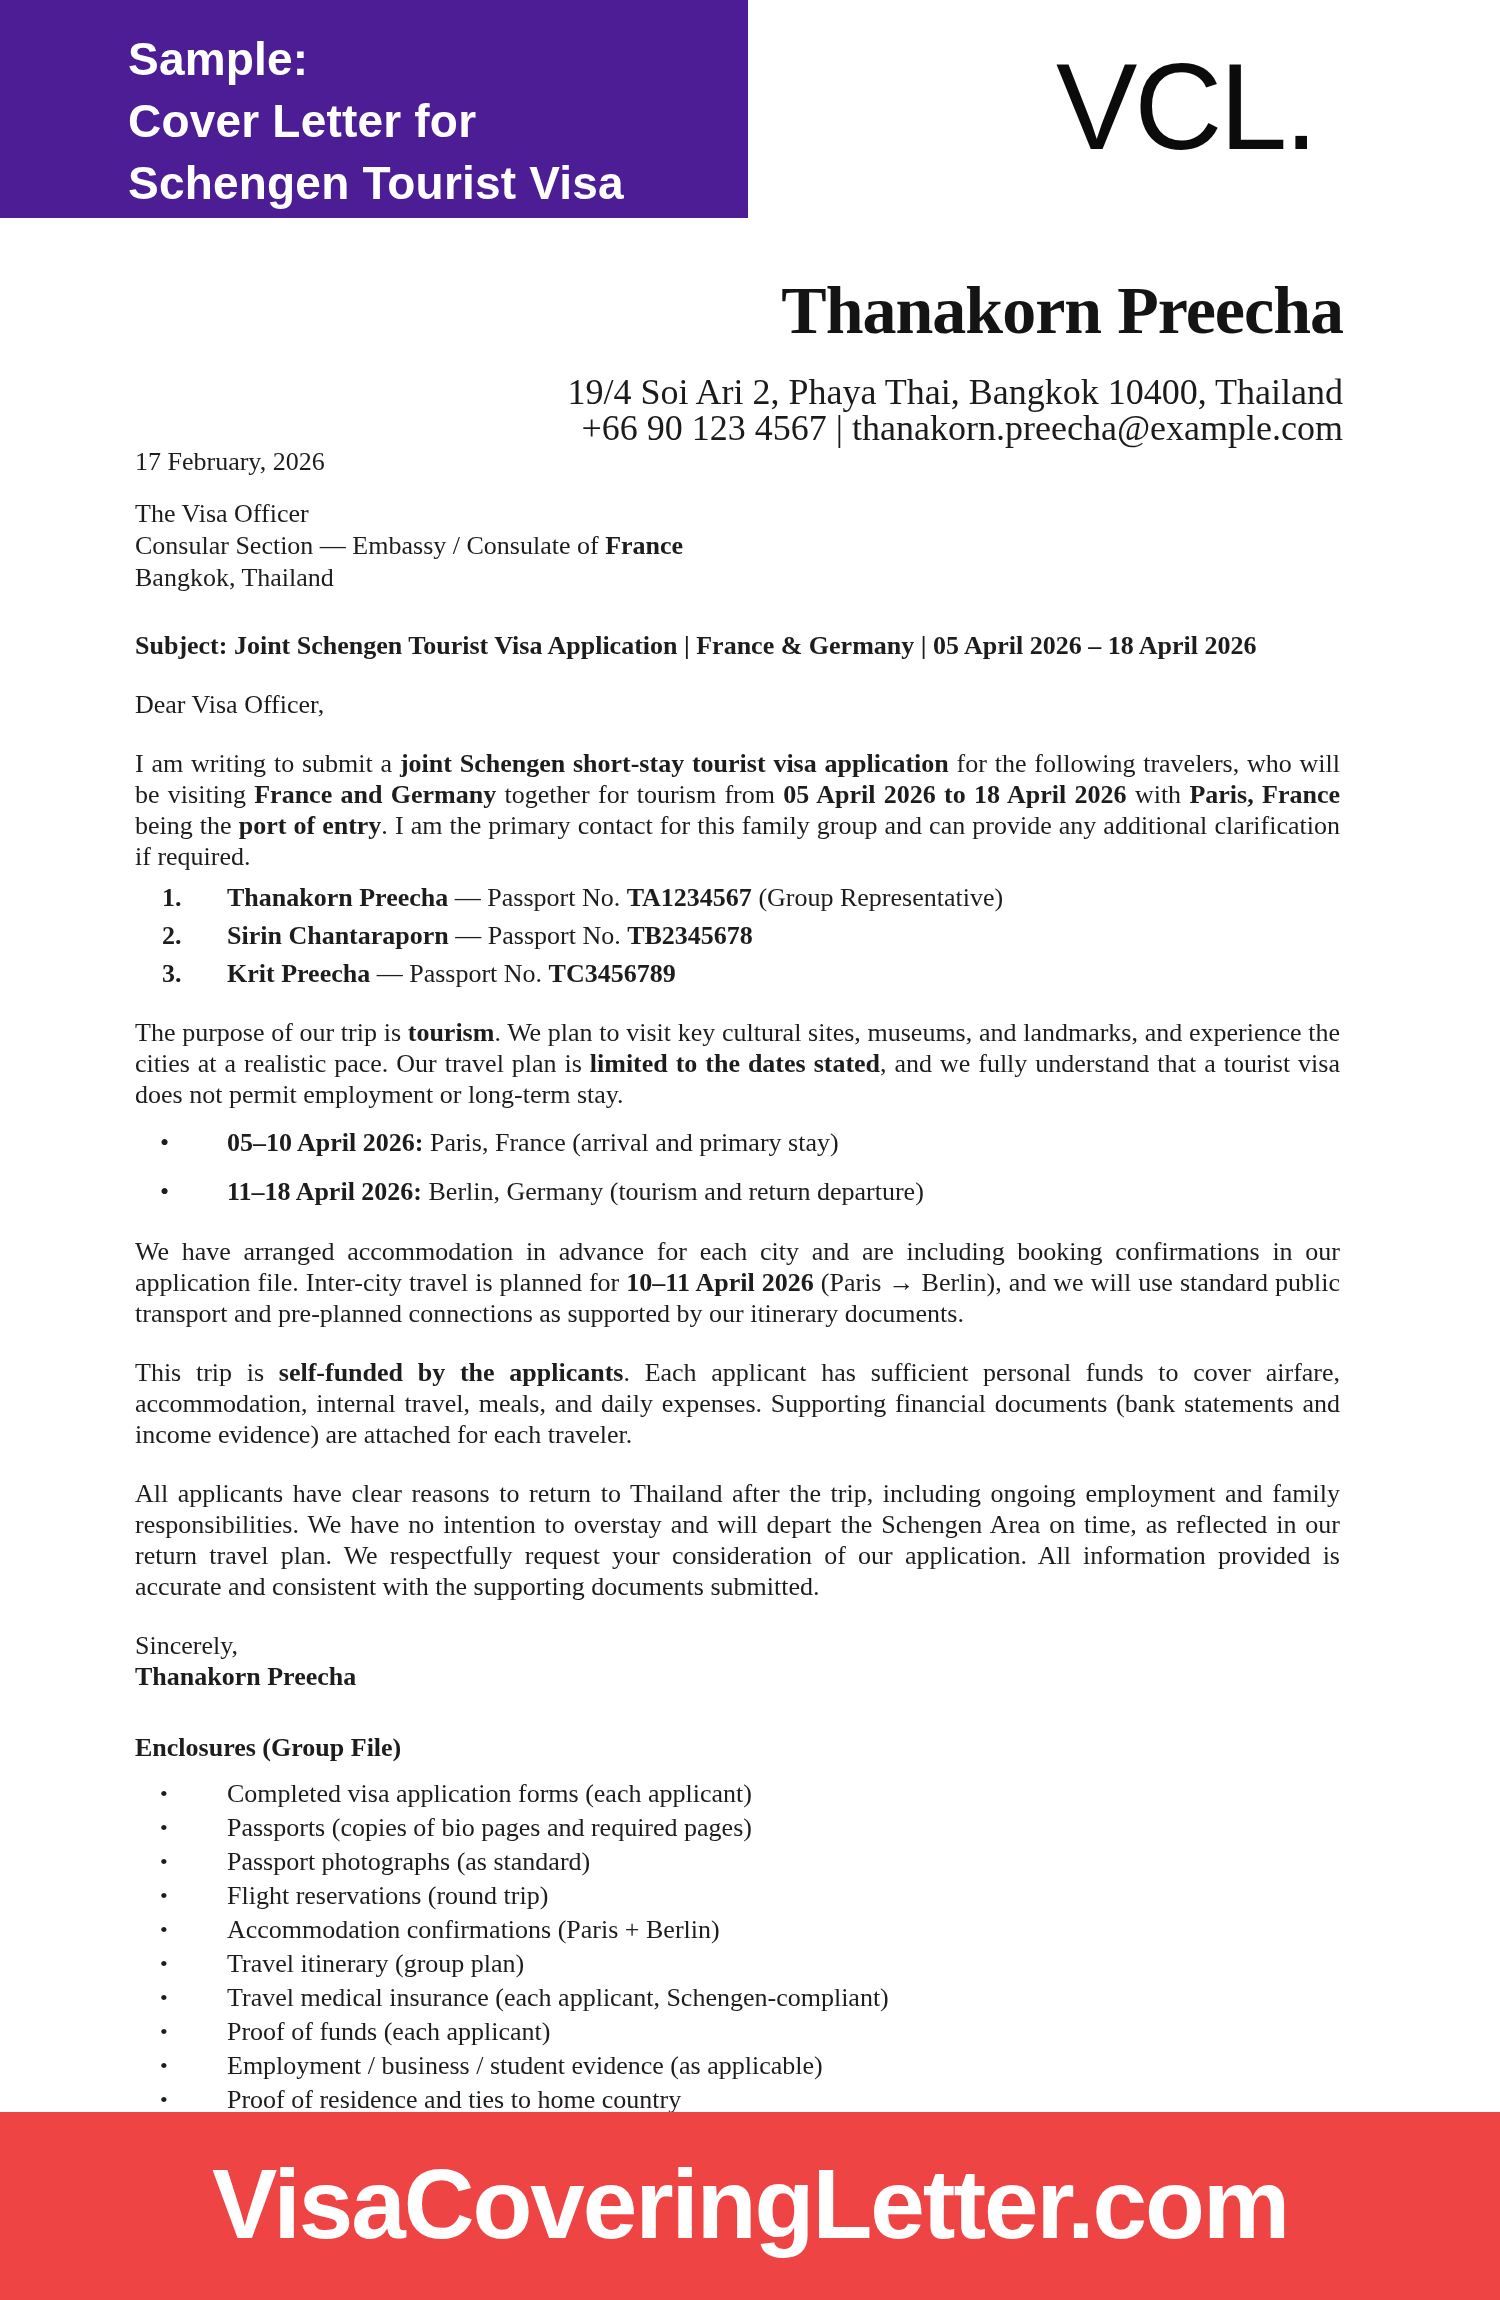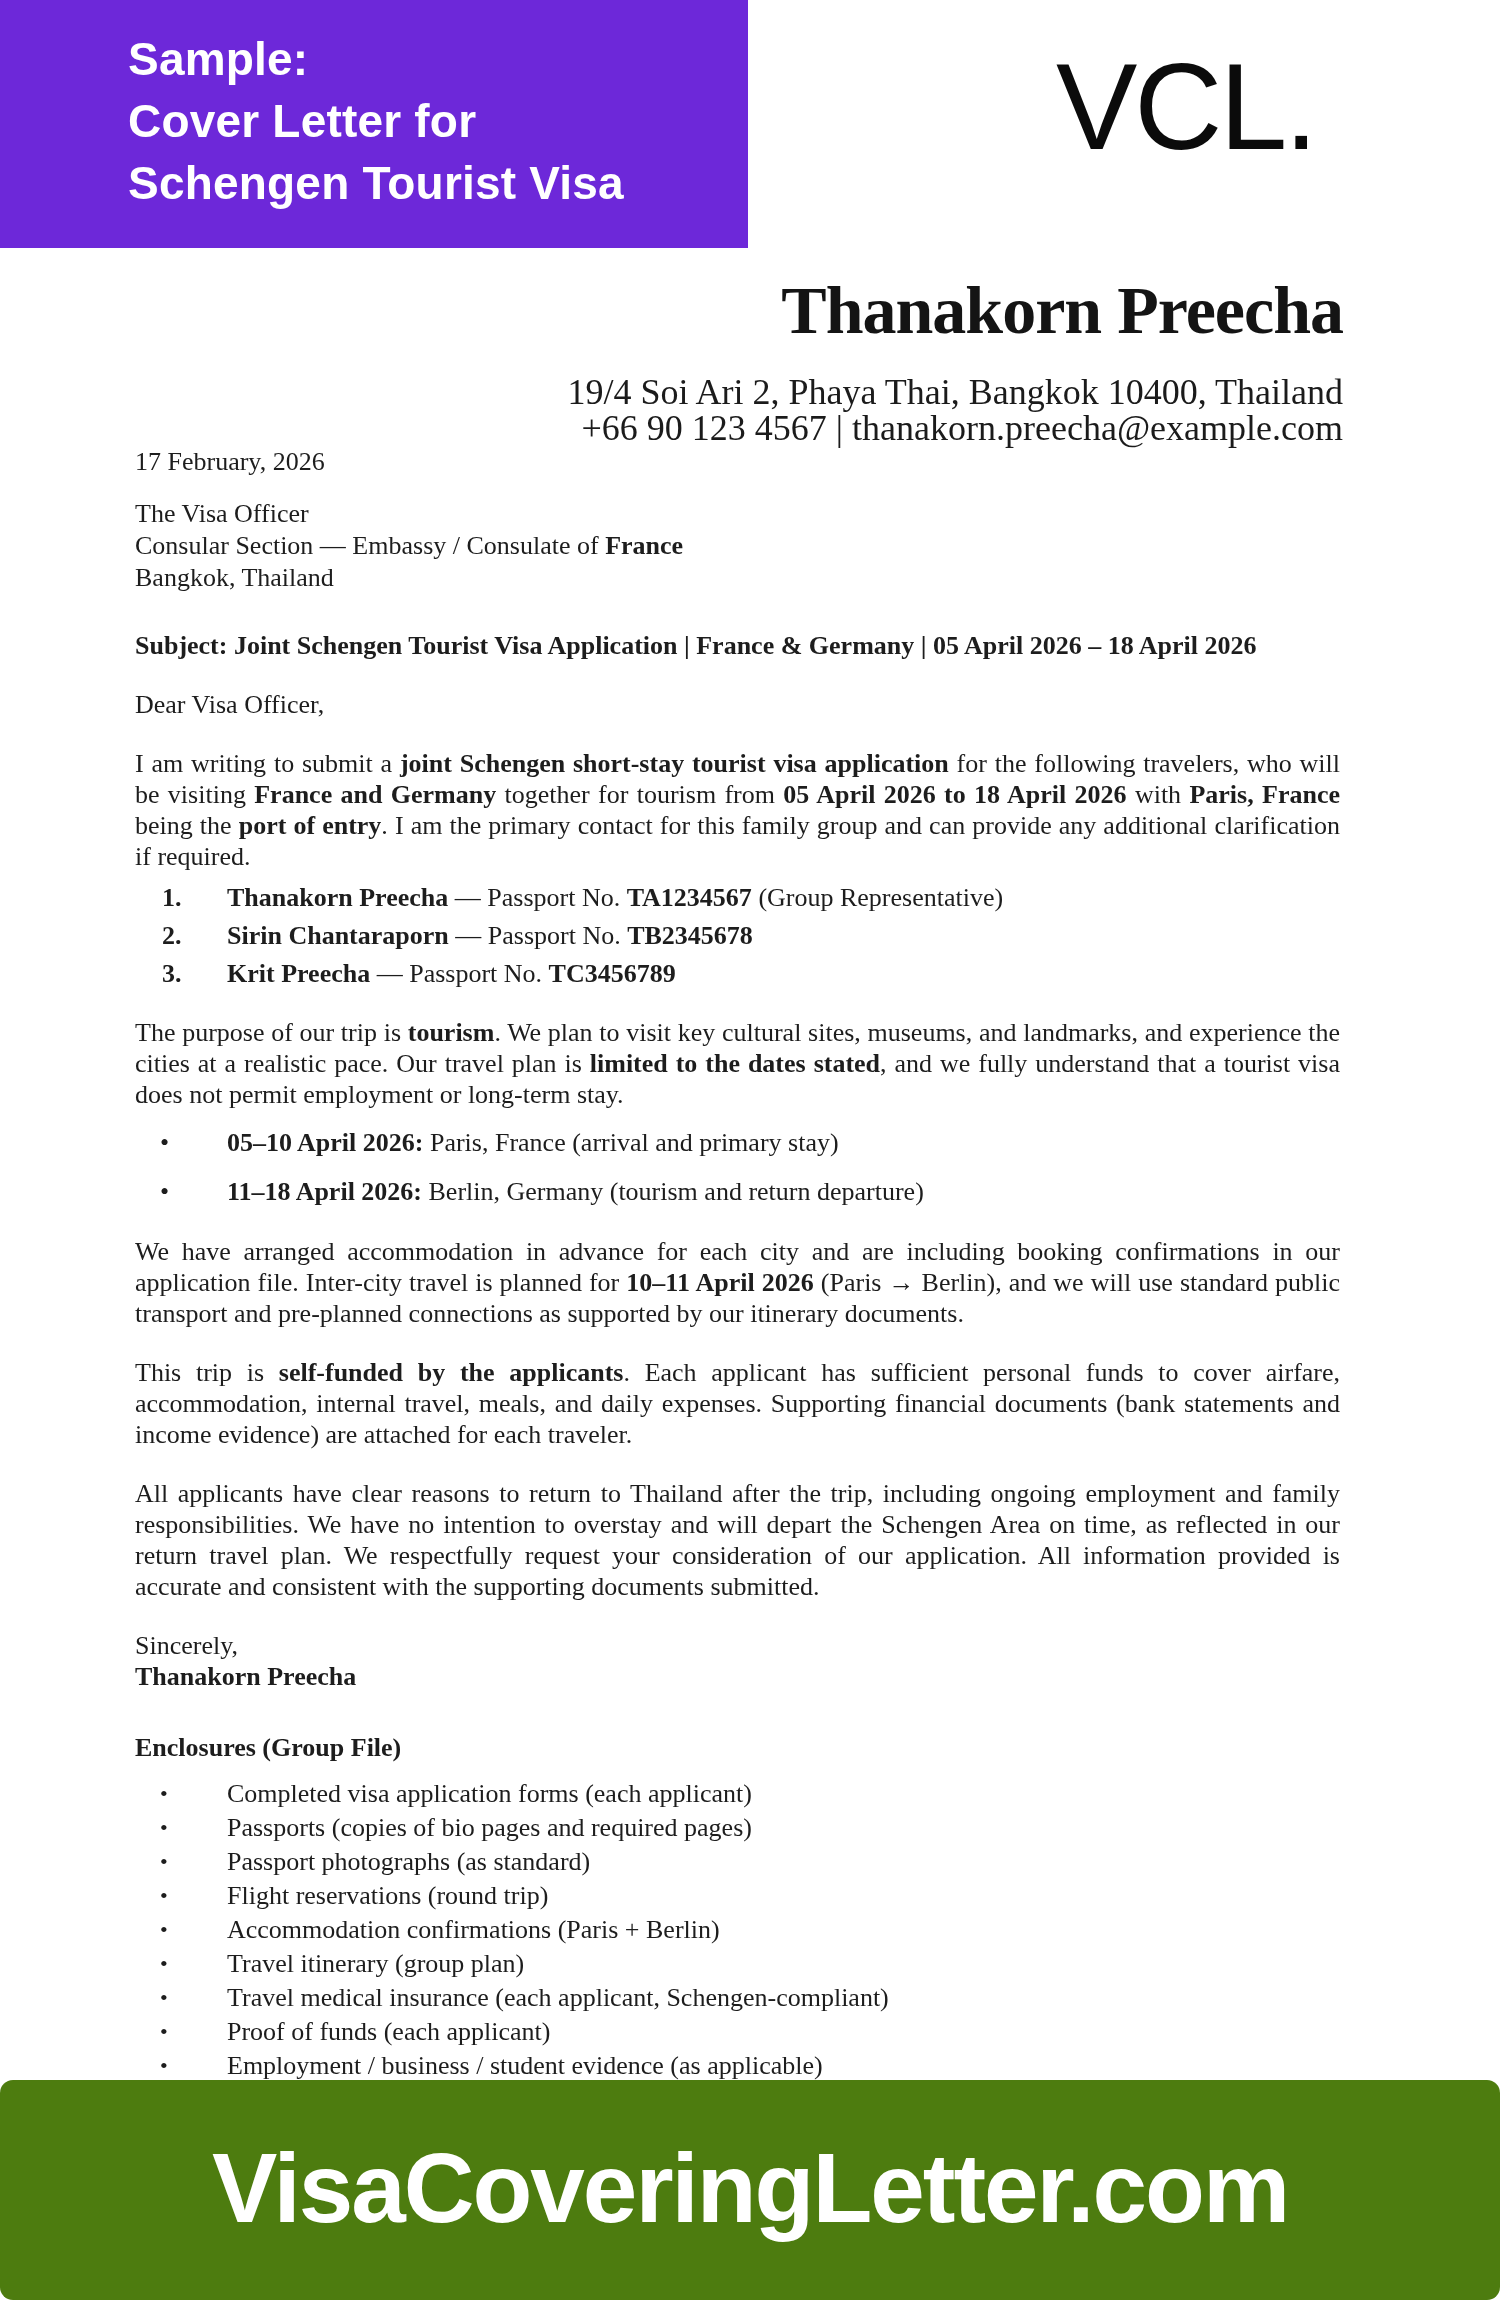--- a/index.html
+++ b/index.html
@@ -4,22 +4,22 @@
 <style>
   html,body { margin:0; padding:0; }
   body {
     width:1500px; height:2300px; position:relative;
     background:#ffffff; overflow:hidden;
     font-family:"Liberation Serif", serif; color:#1d1d1d;
   }
 
   
   .banner {
-    position:absolute; left:0; top:0; width:748px; height:248px;
-    background:#6d28d9; color:#ffffff; box-sizing:border-box;
+    position:absolute; left:0; top:0; width:748px; height:218px;
+    background:#4c1d95; color:#ffffff; box-sizing:border-box;
     font-family:"Liberation Sans", sans-serif; font-weight:700;
     font-size:46px; line-height:62px; padding:28px 0 0 128px;
     letter-spacing:0.2px;
   }
 
   
   .logo {
     position:absolute; left:1056px; top:46px;
     font-family:"Liberation Sans", sans-serif; font-weight:400;
     font-size:122px; line-height:1; letter-spacing:-3px; color:#0b0b0b;
@@ -59,22 +59,22 @@
   .closing { margin-top:28px; }
   .signature { font-weight:700; }
 
   .enclosures-title { margin-top:40px; font-weight:700; }
   .enclosures { margin:14px 0 0 25px; }
   .enc-item { display:flex; line-height:34px; }
   .enc-item .marker { width:67px; flex:0 0 67px; font-size:22px; }
 
   
   .site-footer {
-    position:absolute; left:0; bottom:0; width:1500px; height:220px;
-    background:#4d7c0f; display:flex; align-items:center; justify-content:center;border-radius:13px;
+    position:absolute; left:0; bottom:0; width:1500px; height:188px;
+    background:#ef4444; display:flex; align-items:center; justify-content:center;
   }
   .site-footer .footer-text {
     font-family:"Liberation Sans", sans-serif; font-weight:700;
     font-size:98px; letter-spacing:-2px; color:#ffffff; line-height:1;
     margin-top:-4px;
   }
 </style>
 </head>
 <body>
 

